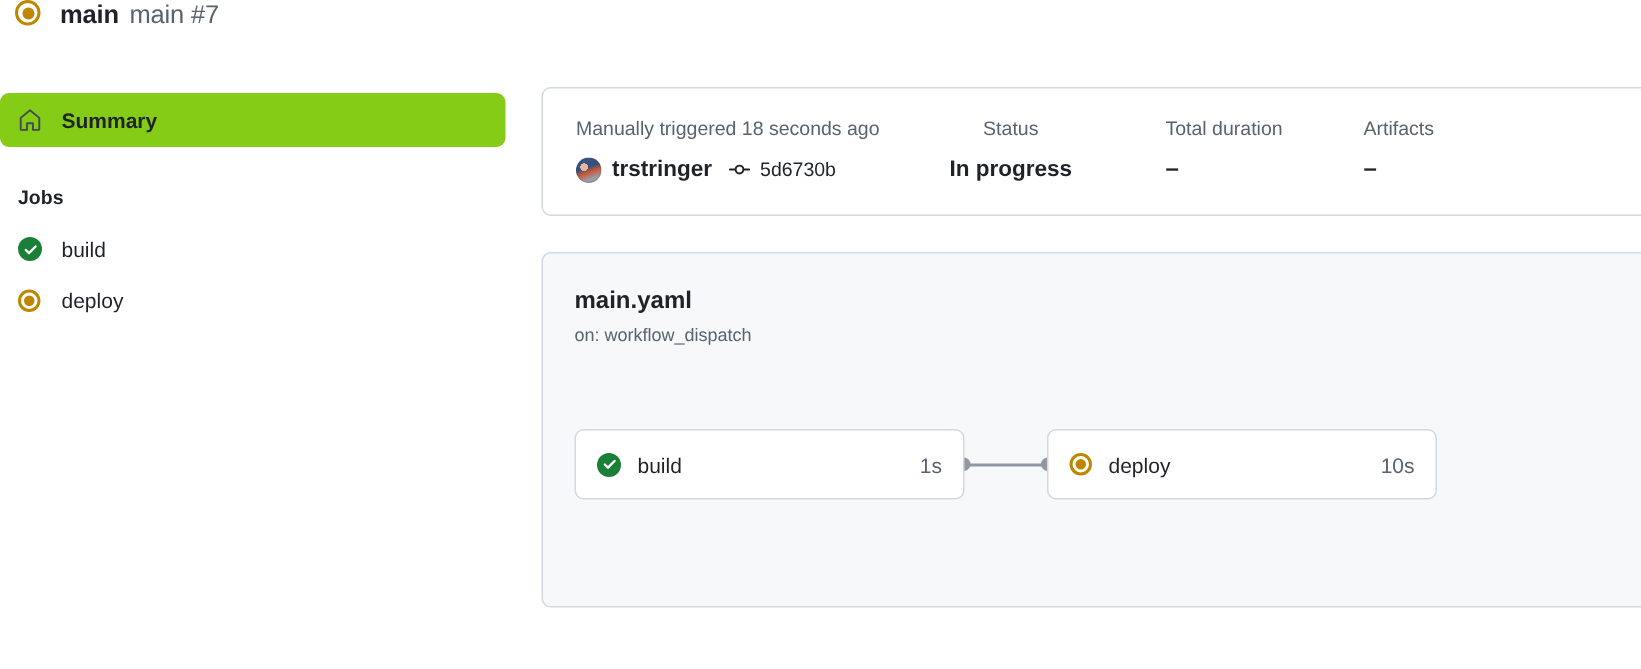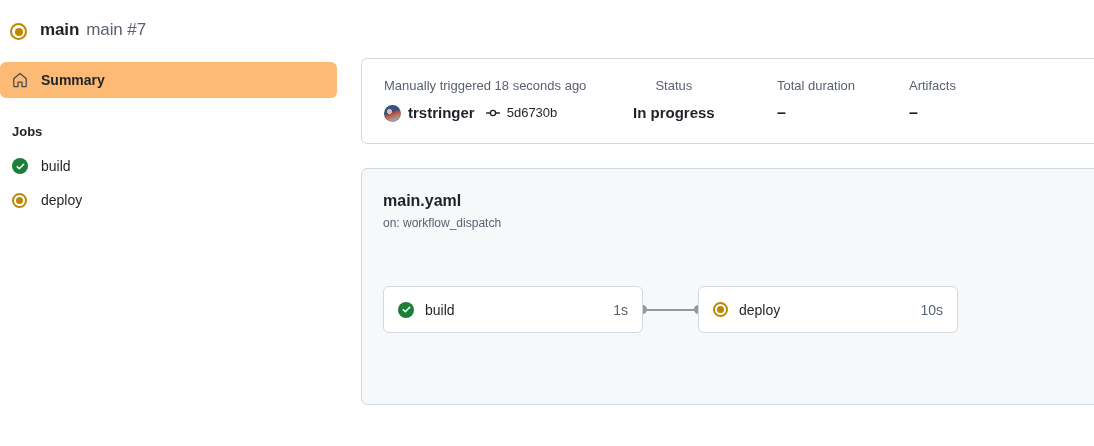--- a/index.html
+++ b/index.html
@@ -17,21 +17,21 @@
     -webkit-font-smoothing: antialiased;
   }
 
   
   .run-header {
     position: absolute;
     left: 0; top: 0;
     width: 1094px;
     height: 40px;
     display: flex;
-    align-items: flex-end;
+    align-items: flex-start;
     padding-left: 10px;
     box-sizing: border-box;
   }
   .run-header .status-ring { margin-right: 13px; }
   .run-title {
     font-size: 17px;
     font-weight: 700;
     color: #1f2328;
     letter-spacing: -0.1px;
   }
@@ -85,21 +85,21 @@
   .sidebar-item {
     display: flex;
     align-items: center;
     height: 36px;
     padding: 0 12px;
     border-radius: 6px;
     box-sizing: border-box;
     font-size: 14px;
   }
   .sidebar-item.selected {
-    background: #fdba74;
+    background: #84cc16;
     font-weight: 700;
   }
   .sidebar-item .icon-slot {
     width: 20px;
     display: flex;
     align-items: center;
     justify-content: flex-start;
     margin-right: 9px;
     flex: none;
   }

